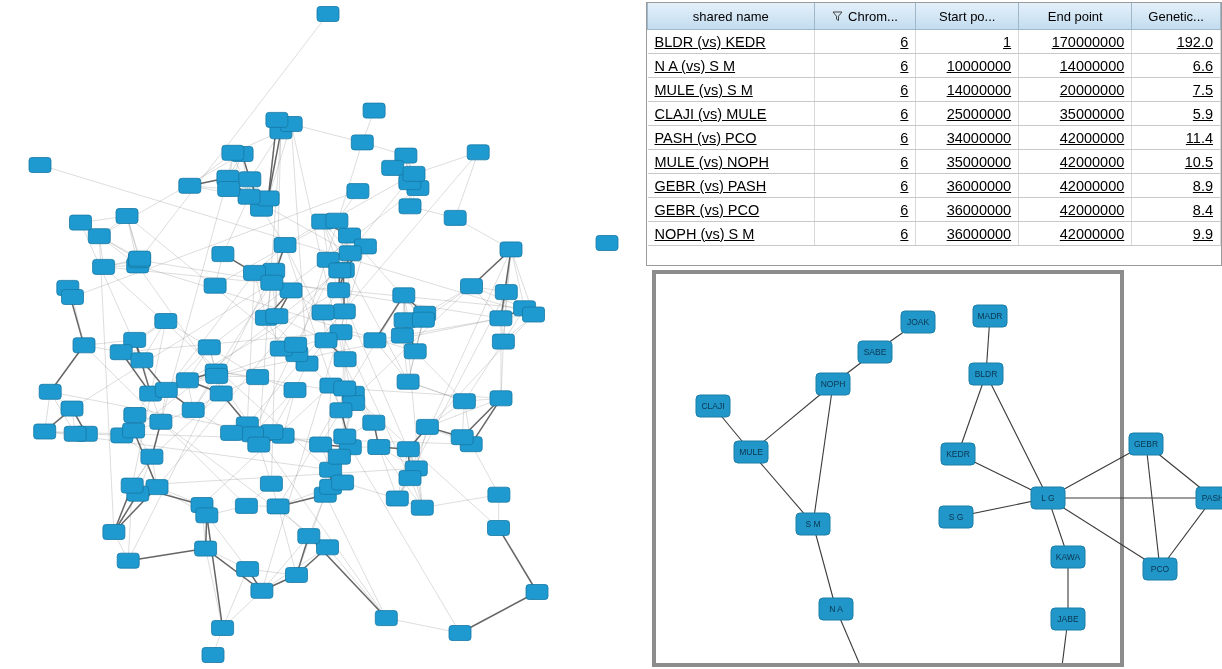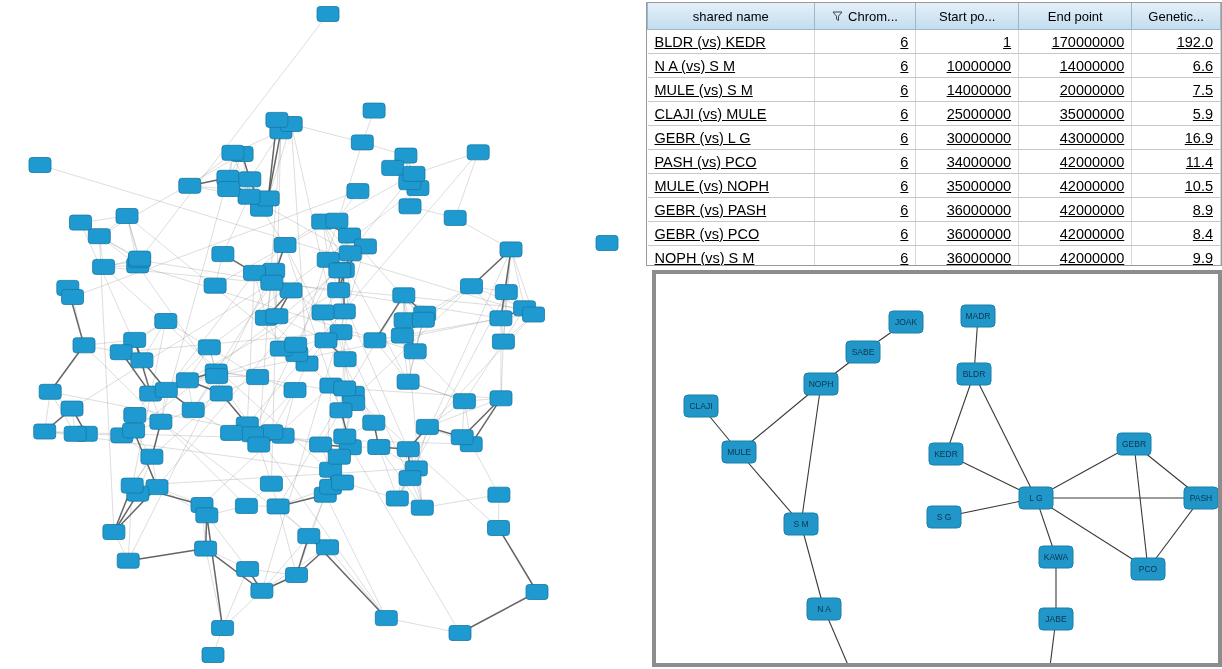--- a/index.html
+++ b/index.html
@@ -54,24 +54,25 @@
     text-decoration:underline;
   }
   td.num{text-align:right;}
   td.name{text-align:left;}
   th .th-inner{display:flex;align-items:center;justify-content:center;gap:5px;}
   .filter-icon{display:inline-block;width:11px;height:11px;position:relative;flex:0 0 auto;}
   .filter-icon svg{display:block;}
 
   
   #network-small{
-    left:652px;top:270px;width:570px;height:397px;
+    left:652px;top:270px;width:472px;height:397px;
     background:#ffffff;
     border:4px solid #8c8c8c;
     box-sizing:border-box;
+    padding-left:12px;
   }
   #network-small svg{display:block;}
 
   .nodelbl{
     font-family:"Liberation Sans", sans-serif;
     font-size:7px;
     fill:#0b3550;
     text-anchor:middle;
     dominant-baseline:middle;
   }
@@ -1072,27 +1073,20 @@
           <td class="num">7.5</td>
         </tr>
         <tr>
           <td class="name">CLAJI (vs) MULE</td>
           <td class="num">6</td>
           <td class="num">25000000</td>
           <td class="num">35000000</td>
           <td class="num">5.9</td>
         </tr>
         <tr>
-          <td class="name">GEBR (vs) L G</td>
-          <td class="num">6</td>
-          <td class="num">30000000</td>
-          <td class="num">43000000</td>
-          <td class="num">16.9</td>
-        </tr>
-        <tr>
           <td class="name">PASH (vs) PCO</td>
           <td class="num">6</td>
           <td class="num">34000000</td>
           <td class="num">42000000</td>
           <td class="num">11.4</td>
         </tr>
         <tr>
           <td class="name">MULE (vs) NOPH</td>
           <td class="num">6</td>
           <td class="num">35000000</td>

